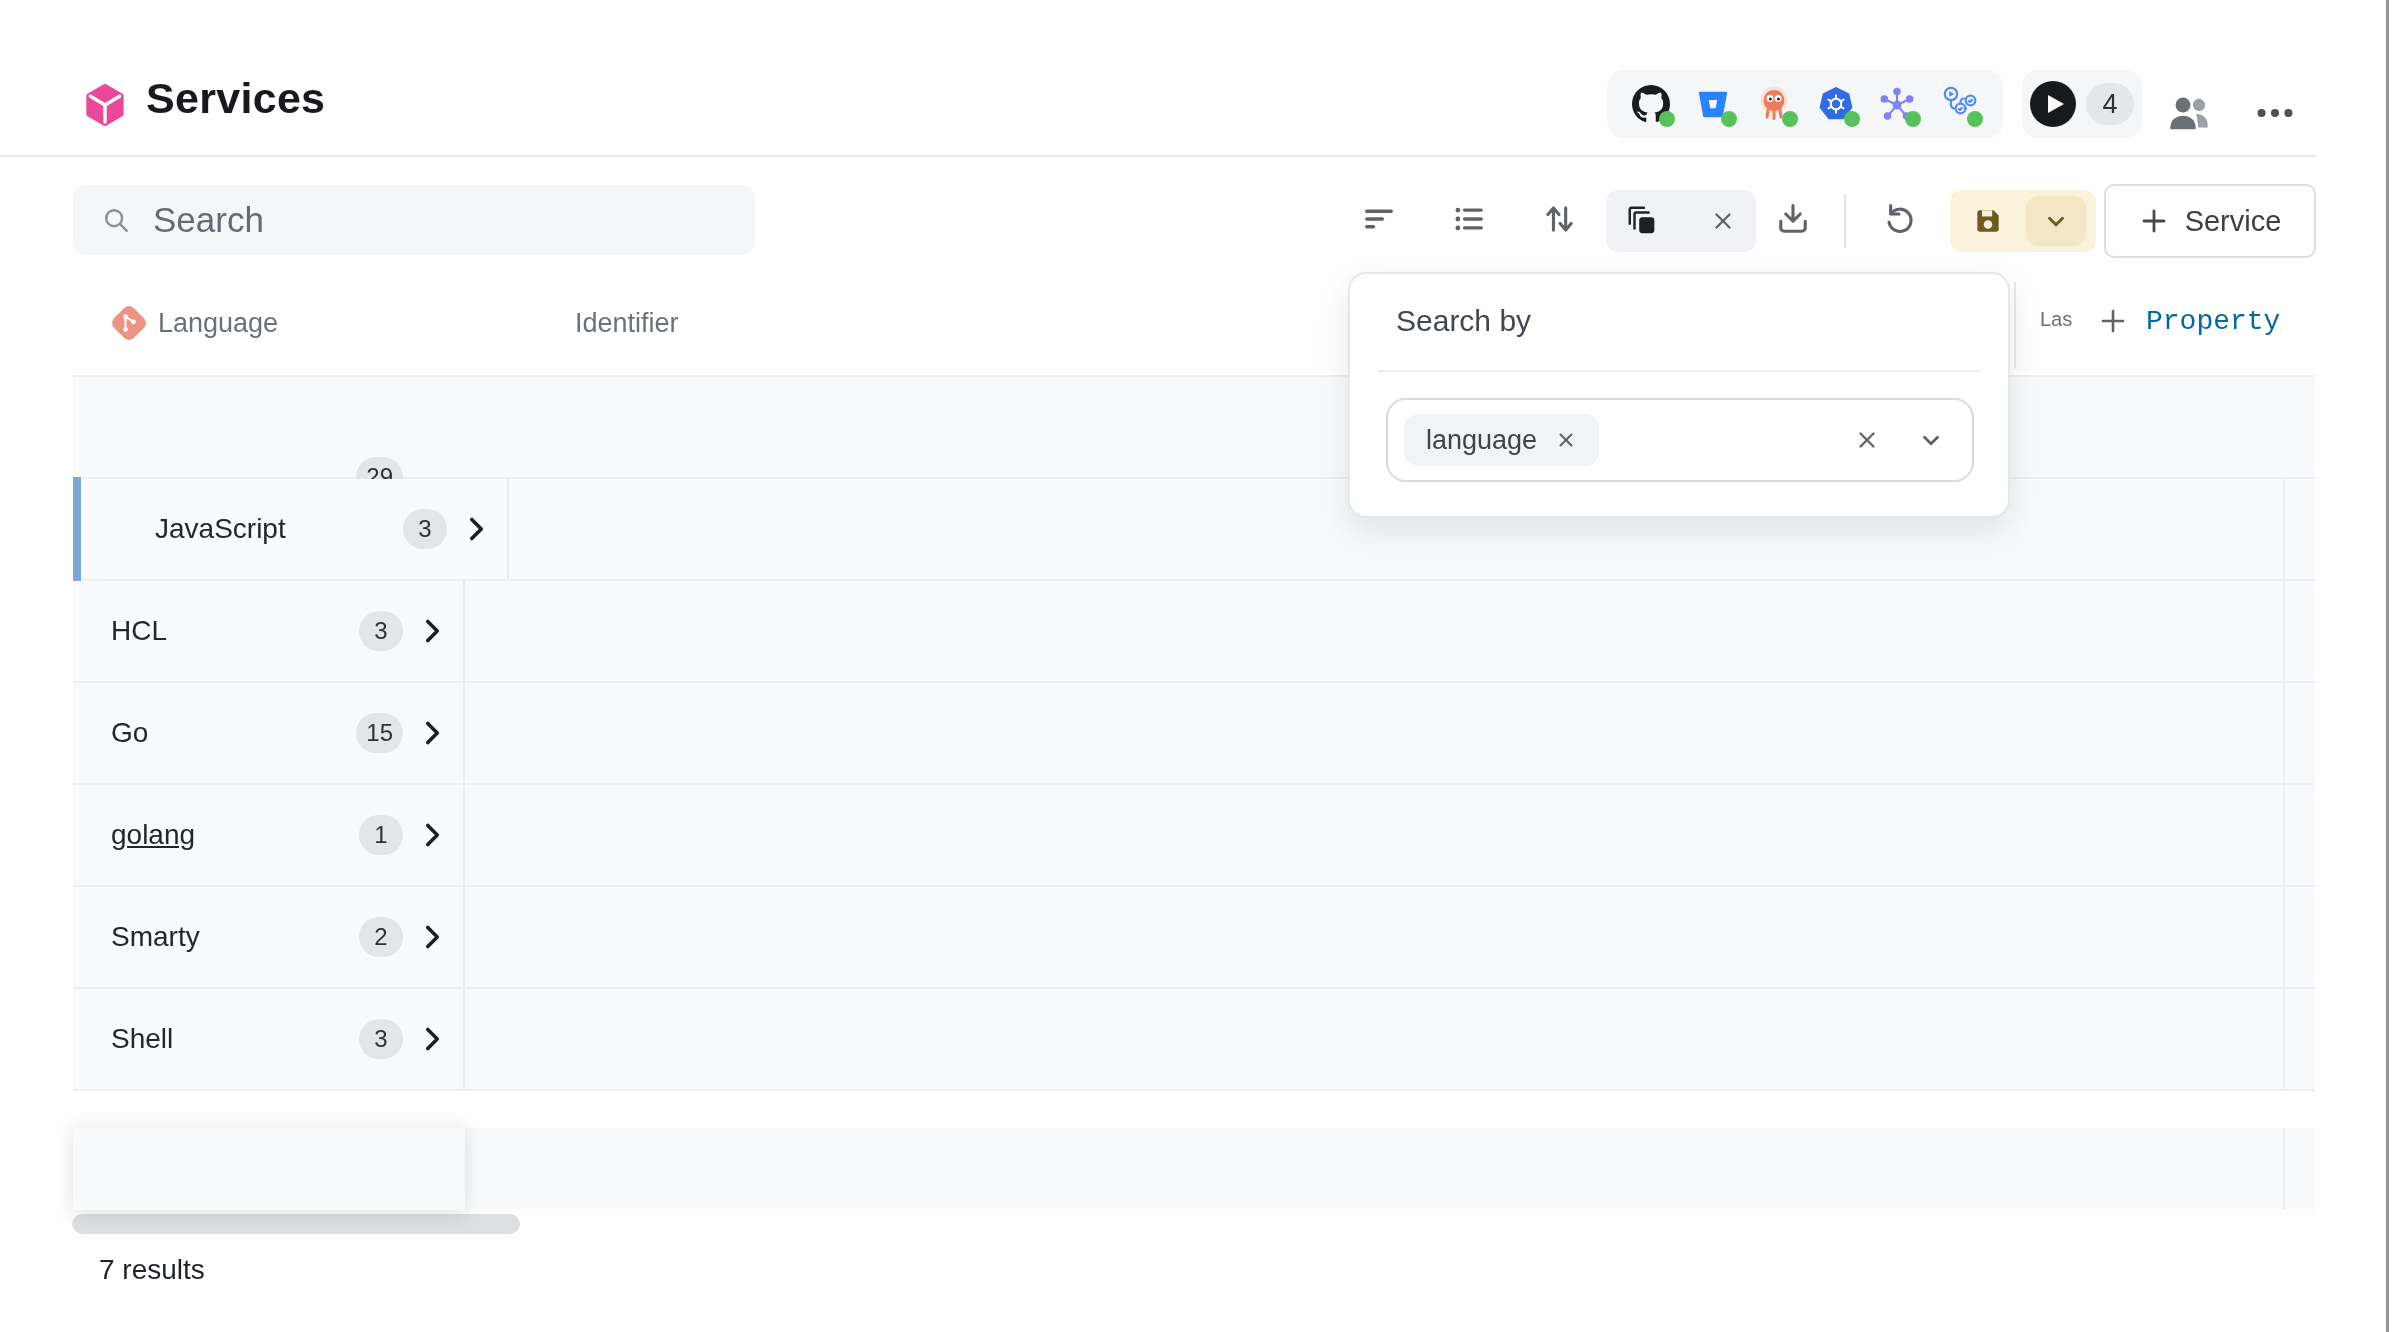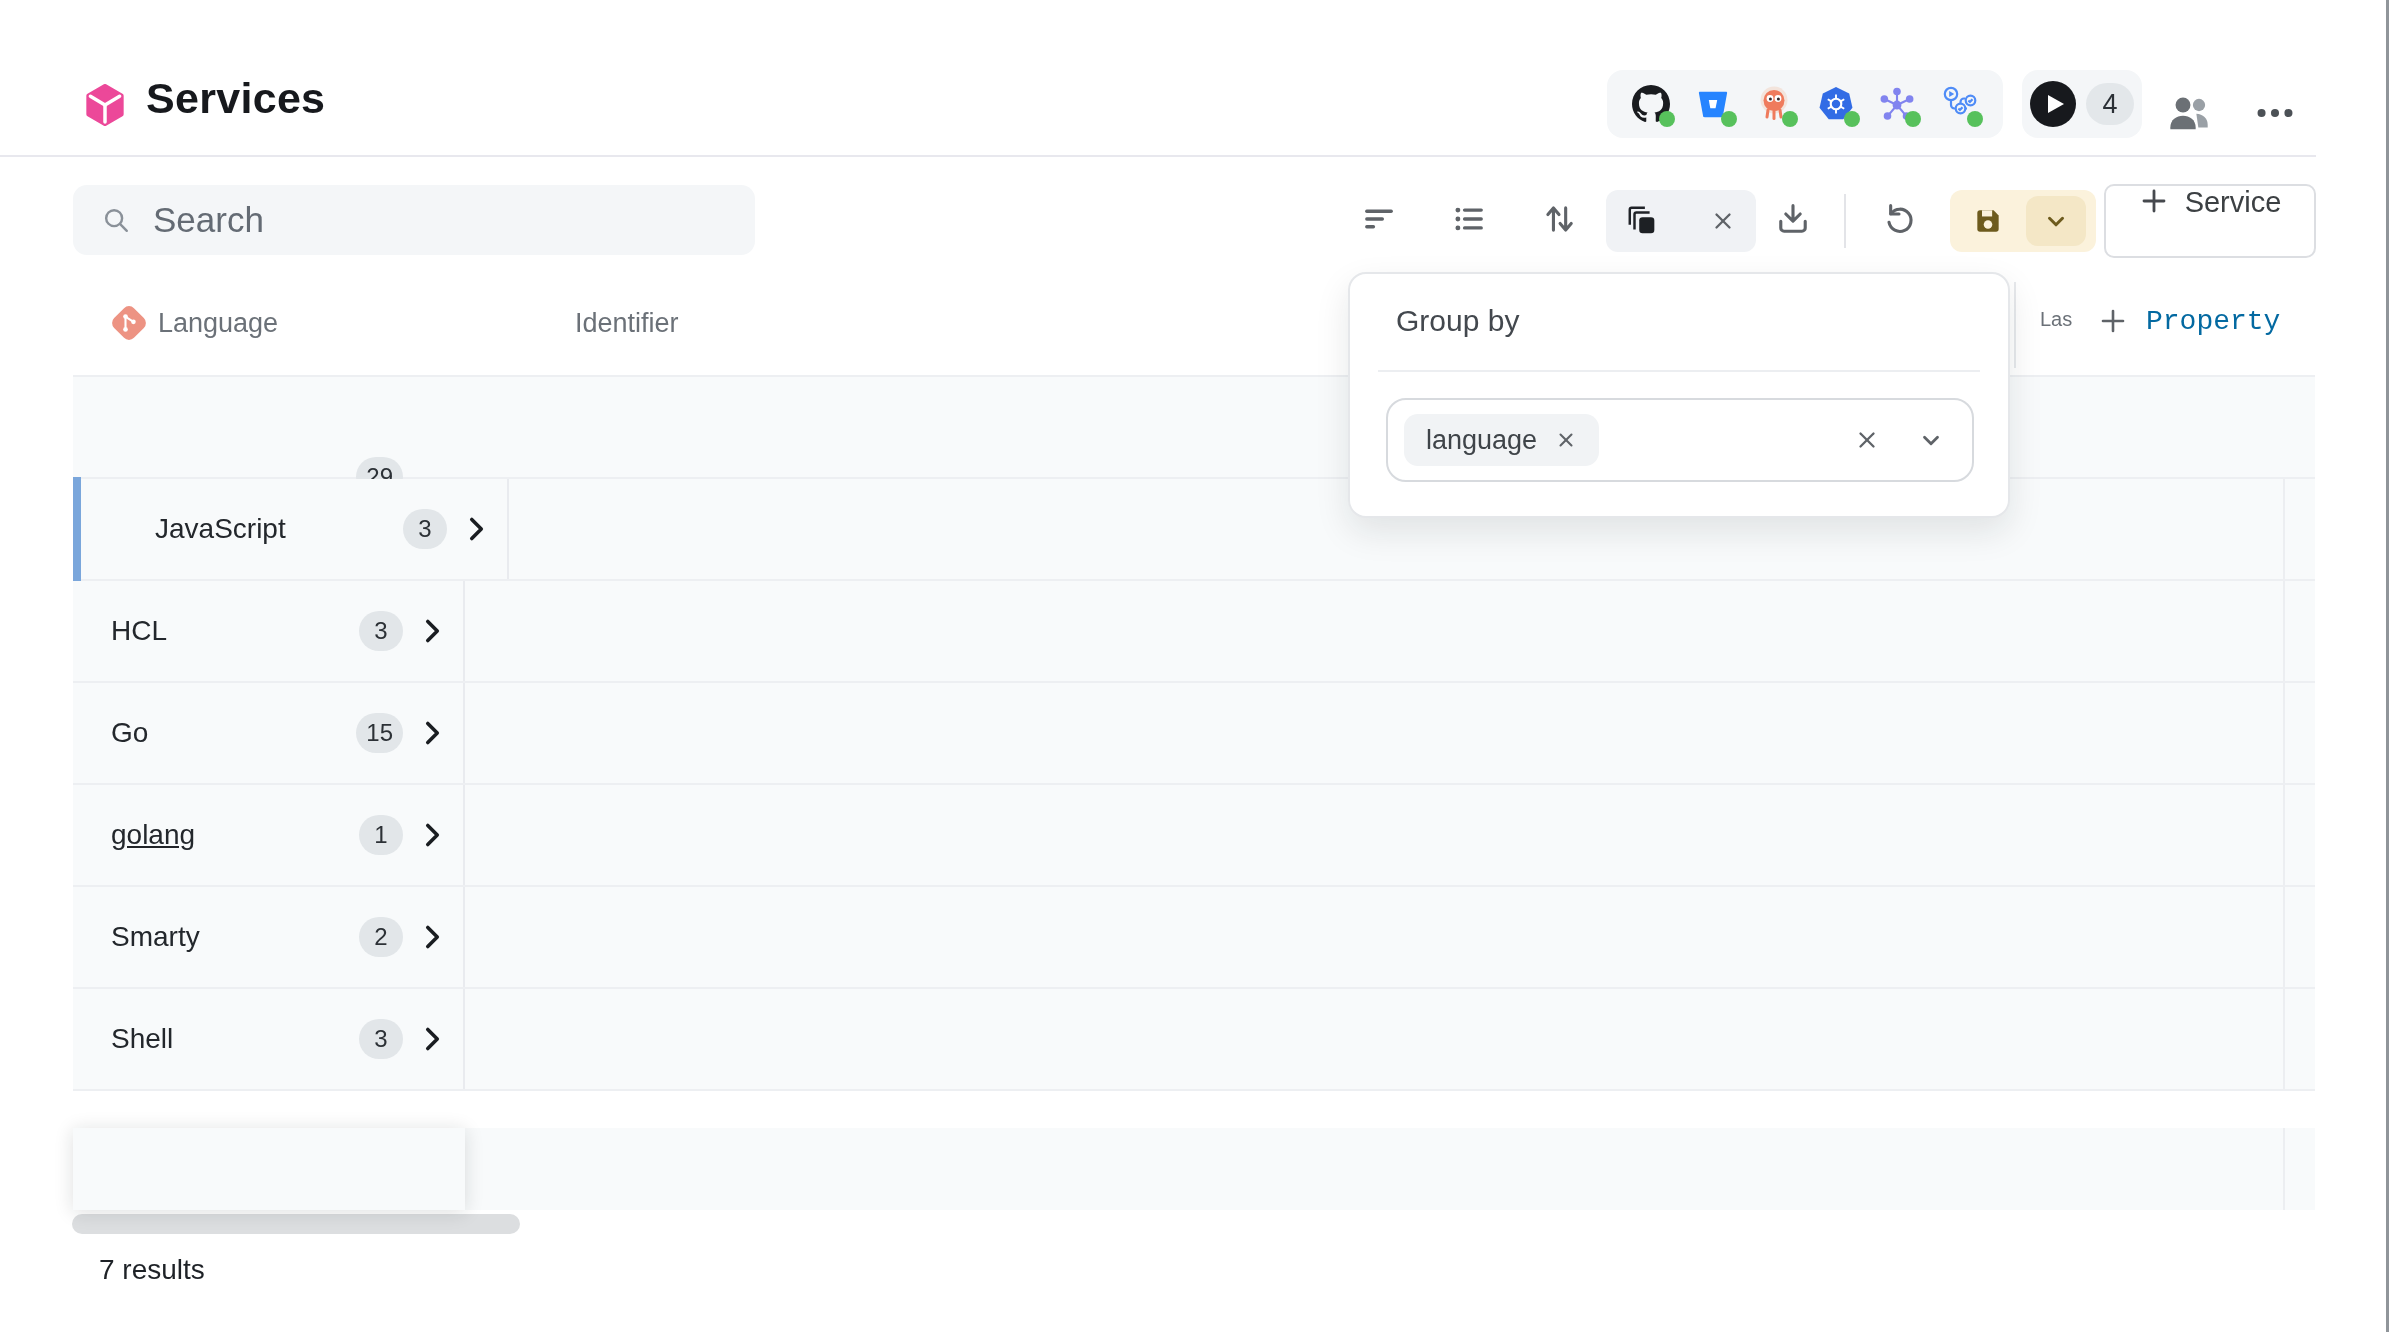--- a/index.html
+++ b/index.html
@@ -40,21 +40,21 @@
                 display:flex;align-items:center;justify-content:space-between;padding:0 20px;box-sizing:border-box;}
   .btn-download{left:1770px;top:196px;}
   .tb-divider{left:1844px;top:194px;width:2px;height:54px;background:#e3e4e8;}
   .btn-undo{left:1876px;top:196px;}
   .save-group{left:1950px;top:190px;width:146px;height:62px;border-radius:12px;background:#fbf2dc;
               display:flex;align-items:center;}
   .save-main{width:76px;height:62px;display:flex;align-items:center;justify-content:center;}
   .save-chevron{width:60px;height:50px;margin-right:5px;border-radius:12px;background:#f4e7c6;
                 display:flex;align-items:center;justify-content:center;}
   .service-btn{left:2104px;top:184px;width:212px;height:74px;border-radius:10px;border:2px solid #dcdee2;background:#fff;
-               display:flex;align-items:flex-start;justify-content:center;gap:16px;box-sizing:border-box;}
+               display:flex;align-items:center;justify-content:center;gap:16px;box-sizing:border-box;}
   .service-btn span{font-size:29px;color:#3c4043;}
 
   
   .git-diamond{left:108px;top:302px;width:42px;height:42px;}
   .git-diamond .dm{position:absolute;left:7px;top:7px;width:28px;height:28px;border-radius:7px;background:#ed9383;transform:rotate(45deg);}
   .git-diamond svg{position:absolute;left:7px;top:7px;}
   .col-language{left:158px;top:308px;font-size:27px;color:#6b7178;}
   .col-identifier{left:575px;top:308px;font-size:27px;color:#6b7178;}
   .hdr-col-border{left:2014px;top:282px;width:2px;height:86px;background:#e7e9ec;}
   .col-las{left:2040px;top:308px;width:40px;overflow:hidden;white-space:nowrap;font-size:20px;color:#6b7178;}
@@ -398,21 +398,21 @@
 <div class="abs partial-row">
   <div class="pcell-left"></div>
   <div class="pcell-right"></div>
 </div>
 
 <div class="abs hscroll-thumb"></div>
 <div class="abs results">7 results</div>
 <div class="abs right-edge"></div>
 
 <div class="abs popover">
-  <div class="abs popover-title">Group by</div>
+  <div class="abs popover-title">Search by</div>
   <div class="abs popover-divider"></div>
   <div class="abs gb-select">
     <div class="chip">
       <span>language</span>
       <svg width="22" height="22" viewBox="0 0 36 36" stroke="#5f6368" stroke-width="3.4" stroke-linecap="round">
         <line x1="9" y1="9" x2="27" y2="27"></line>
           <line x1="27" y1="9" x2="9" y2="27"></line>
       </svg>
     </div>
     <div class="gb-clear">

